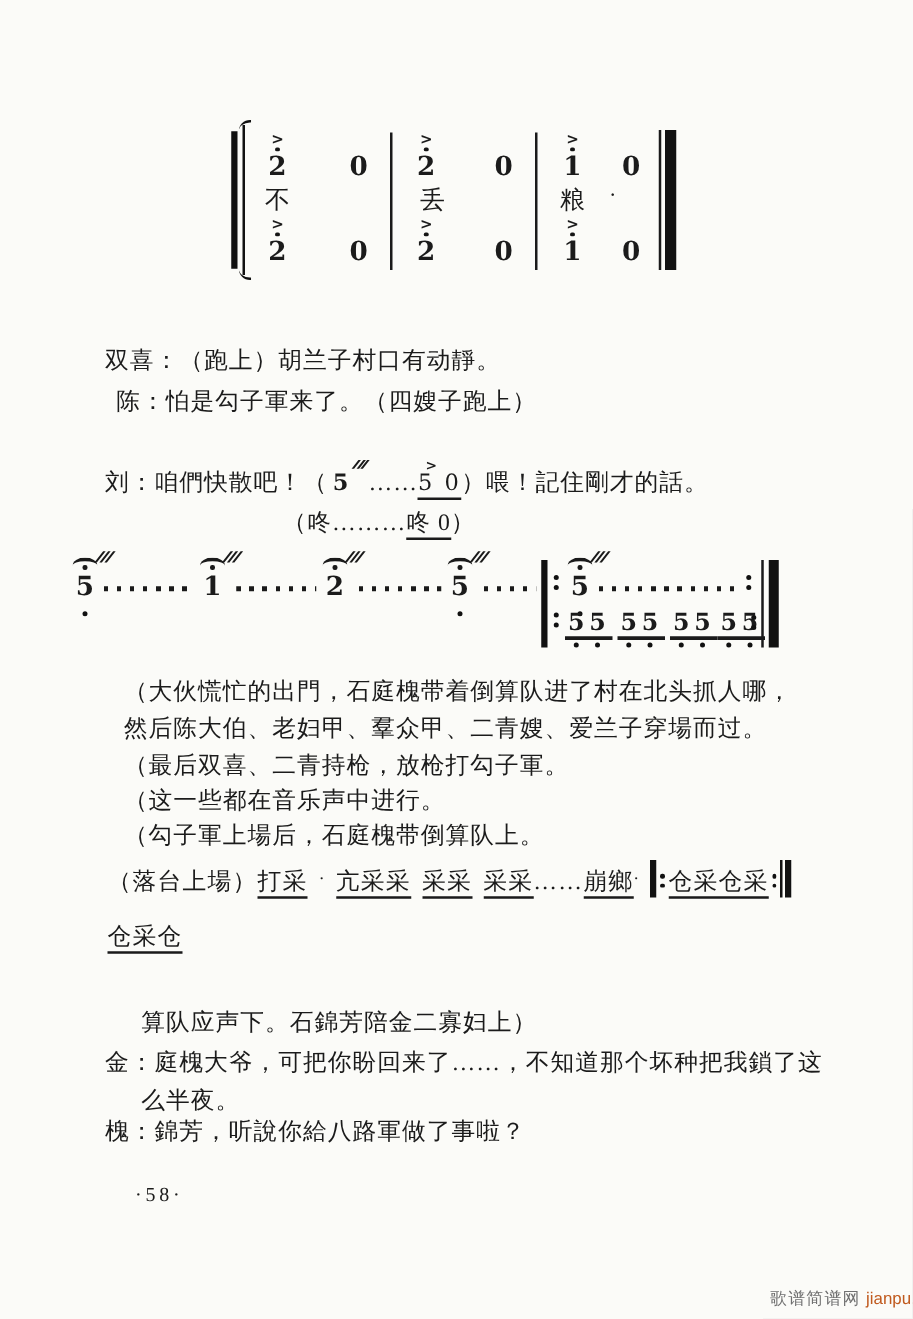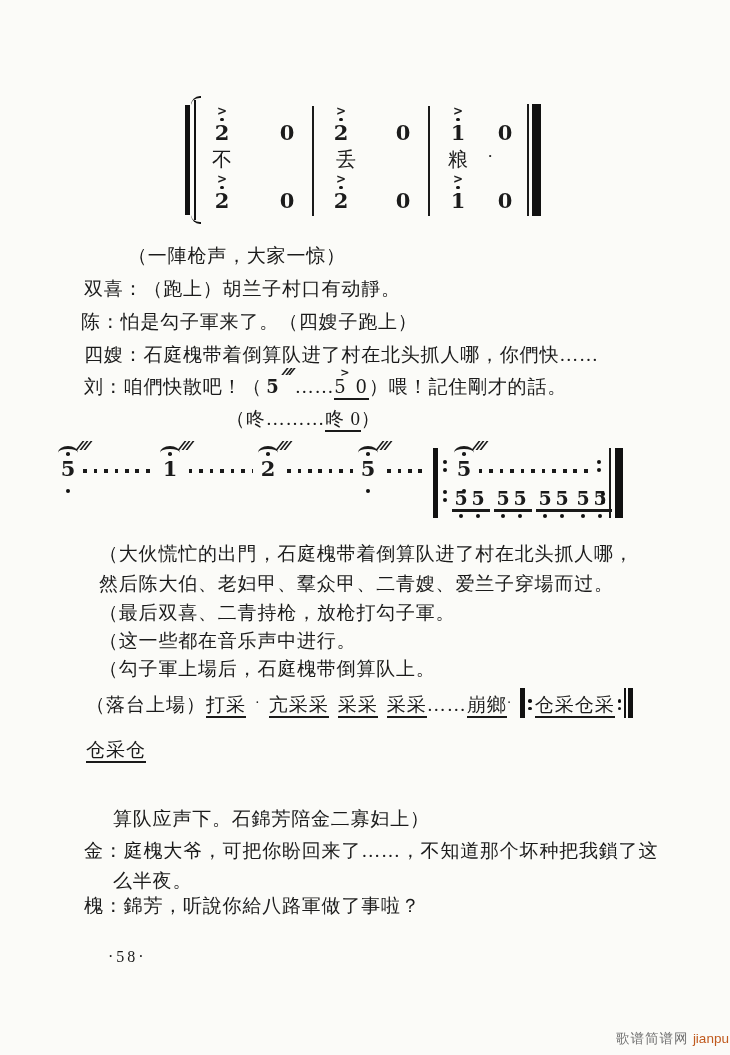--- a/index.html
+++ b/index.html
@@ -146,30 +146,26 @@
       <div class="marks"></div>
         <div class="num">0</div>
     </div>
 
     <div class="vline" style="left:127px;top:10px;height:110px;"></div>
     <div class="vline" style="left:243px;top:10px;height:110px;"></div>
     <div class="vline" style="left:342px;top:8px;height:112px;width:2px;"></div>
     <div class="thickbar" style="left:347px;top:8px;height:112px;width:9px;"></div>
   </div>
 
-  <div class="txt" style="left:128px;top:243px;">（一陣枪声，大家一惊）</div>
 
   <div class="txt" style="left:84px;top:276px;">
     <span>双喜：</span><span>（跑上）胡兰子村口有动靜。</span>
   </div>
-  <div class="txt" style="left:81px;top:309px;">
+  <div class="txt" style="left:93px;top:309px;">
     <span>陈：</span><span>怕是勾子軍来了。（四嫂子跑上）</span>
-  </div>
-  <div class="txt" style="left:84px;top:342px;">
-    <span>四嫂：</span><span>石庭槐带着倒算队进了村在北头抓人哪，你們快……</span>
   </div>
 
   <div class="txt" style="left:84px;top:374px;">
     <span>刘：</span><span>咱們快散吧！（</span><span class="inline-note"><span>5</span><span class="trem">
           <i></i>
           <i></i>
           <i></i>
         </span></span><span>……</span><span class="accwrap"><span class="iacc">&gt;</span><span class="u notetext">5 0</span></span><span>）喂！記住剛才的話。</span>
   </div>
 

